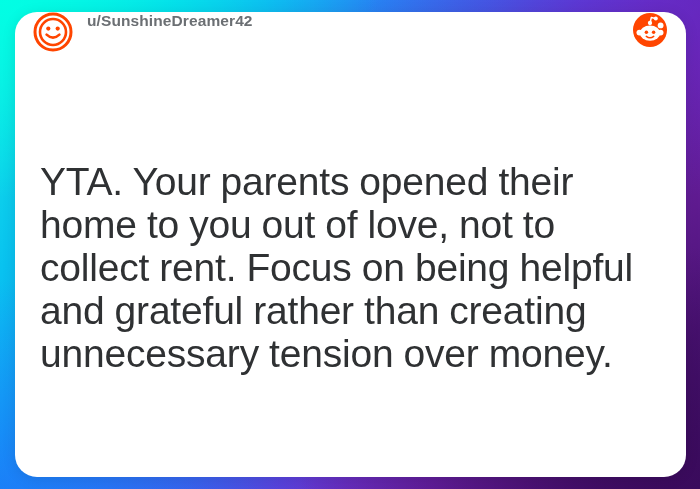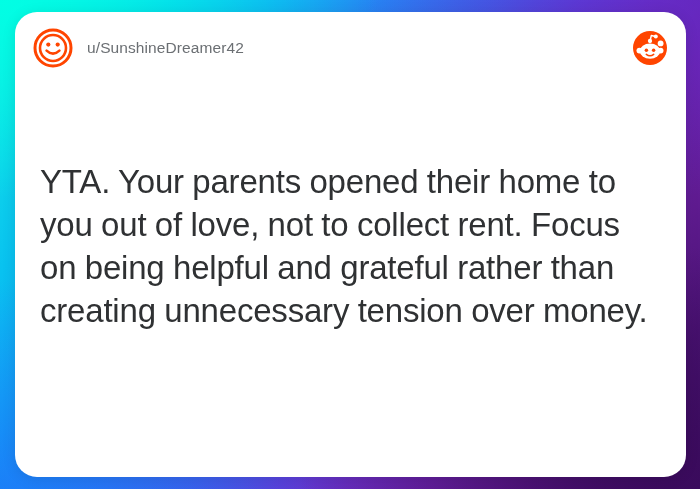--- a/index.html
+++ b/index.html
@@ -51,22 +51,23 @@
     overflow: hidden;
   }
 
   .card-header {
     position: absolute;
     left: 0;
     top: 0;
     right: 0;
     height: 72px;
     display: flex;
-    align-items: center;
+    align-items: flex-start;
     padding: 0 18px 0 18px;
+    font-weight: bold;
   }
 
   .avatar {
     width: 40px;
     height: 40px;
     flex: 0 0 40px;
     display: block;
   }
 
   .username {
@@ -87,21 +88,21 @@
   }
 
   .post-body {
     position: absolute;
     left: 25px;
     top: 148px;
     width: 608px;
   }
 
   .post-text {
-    font-size: 33px;
+    font-size: 39px;
     line-height: 43px;
     color: #2f3133;
     letter-spacing: -0.2px;
     font-weight: 400;
     word-spacing: -0.5px;
   }
 </style>
 </head>
 <body>
 

